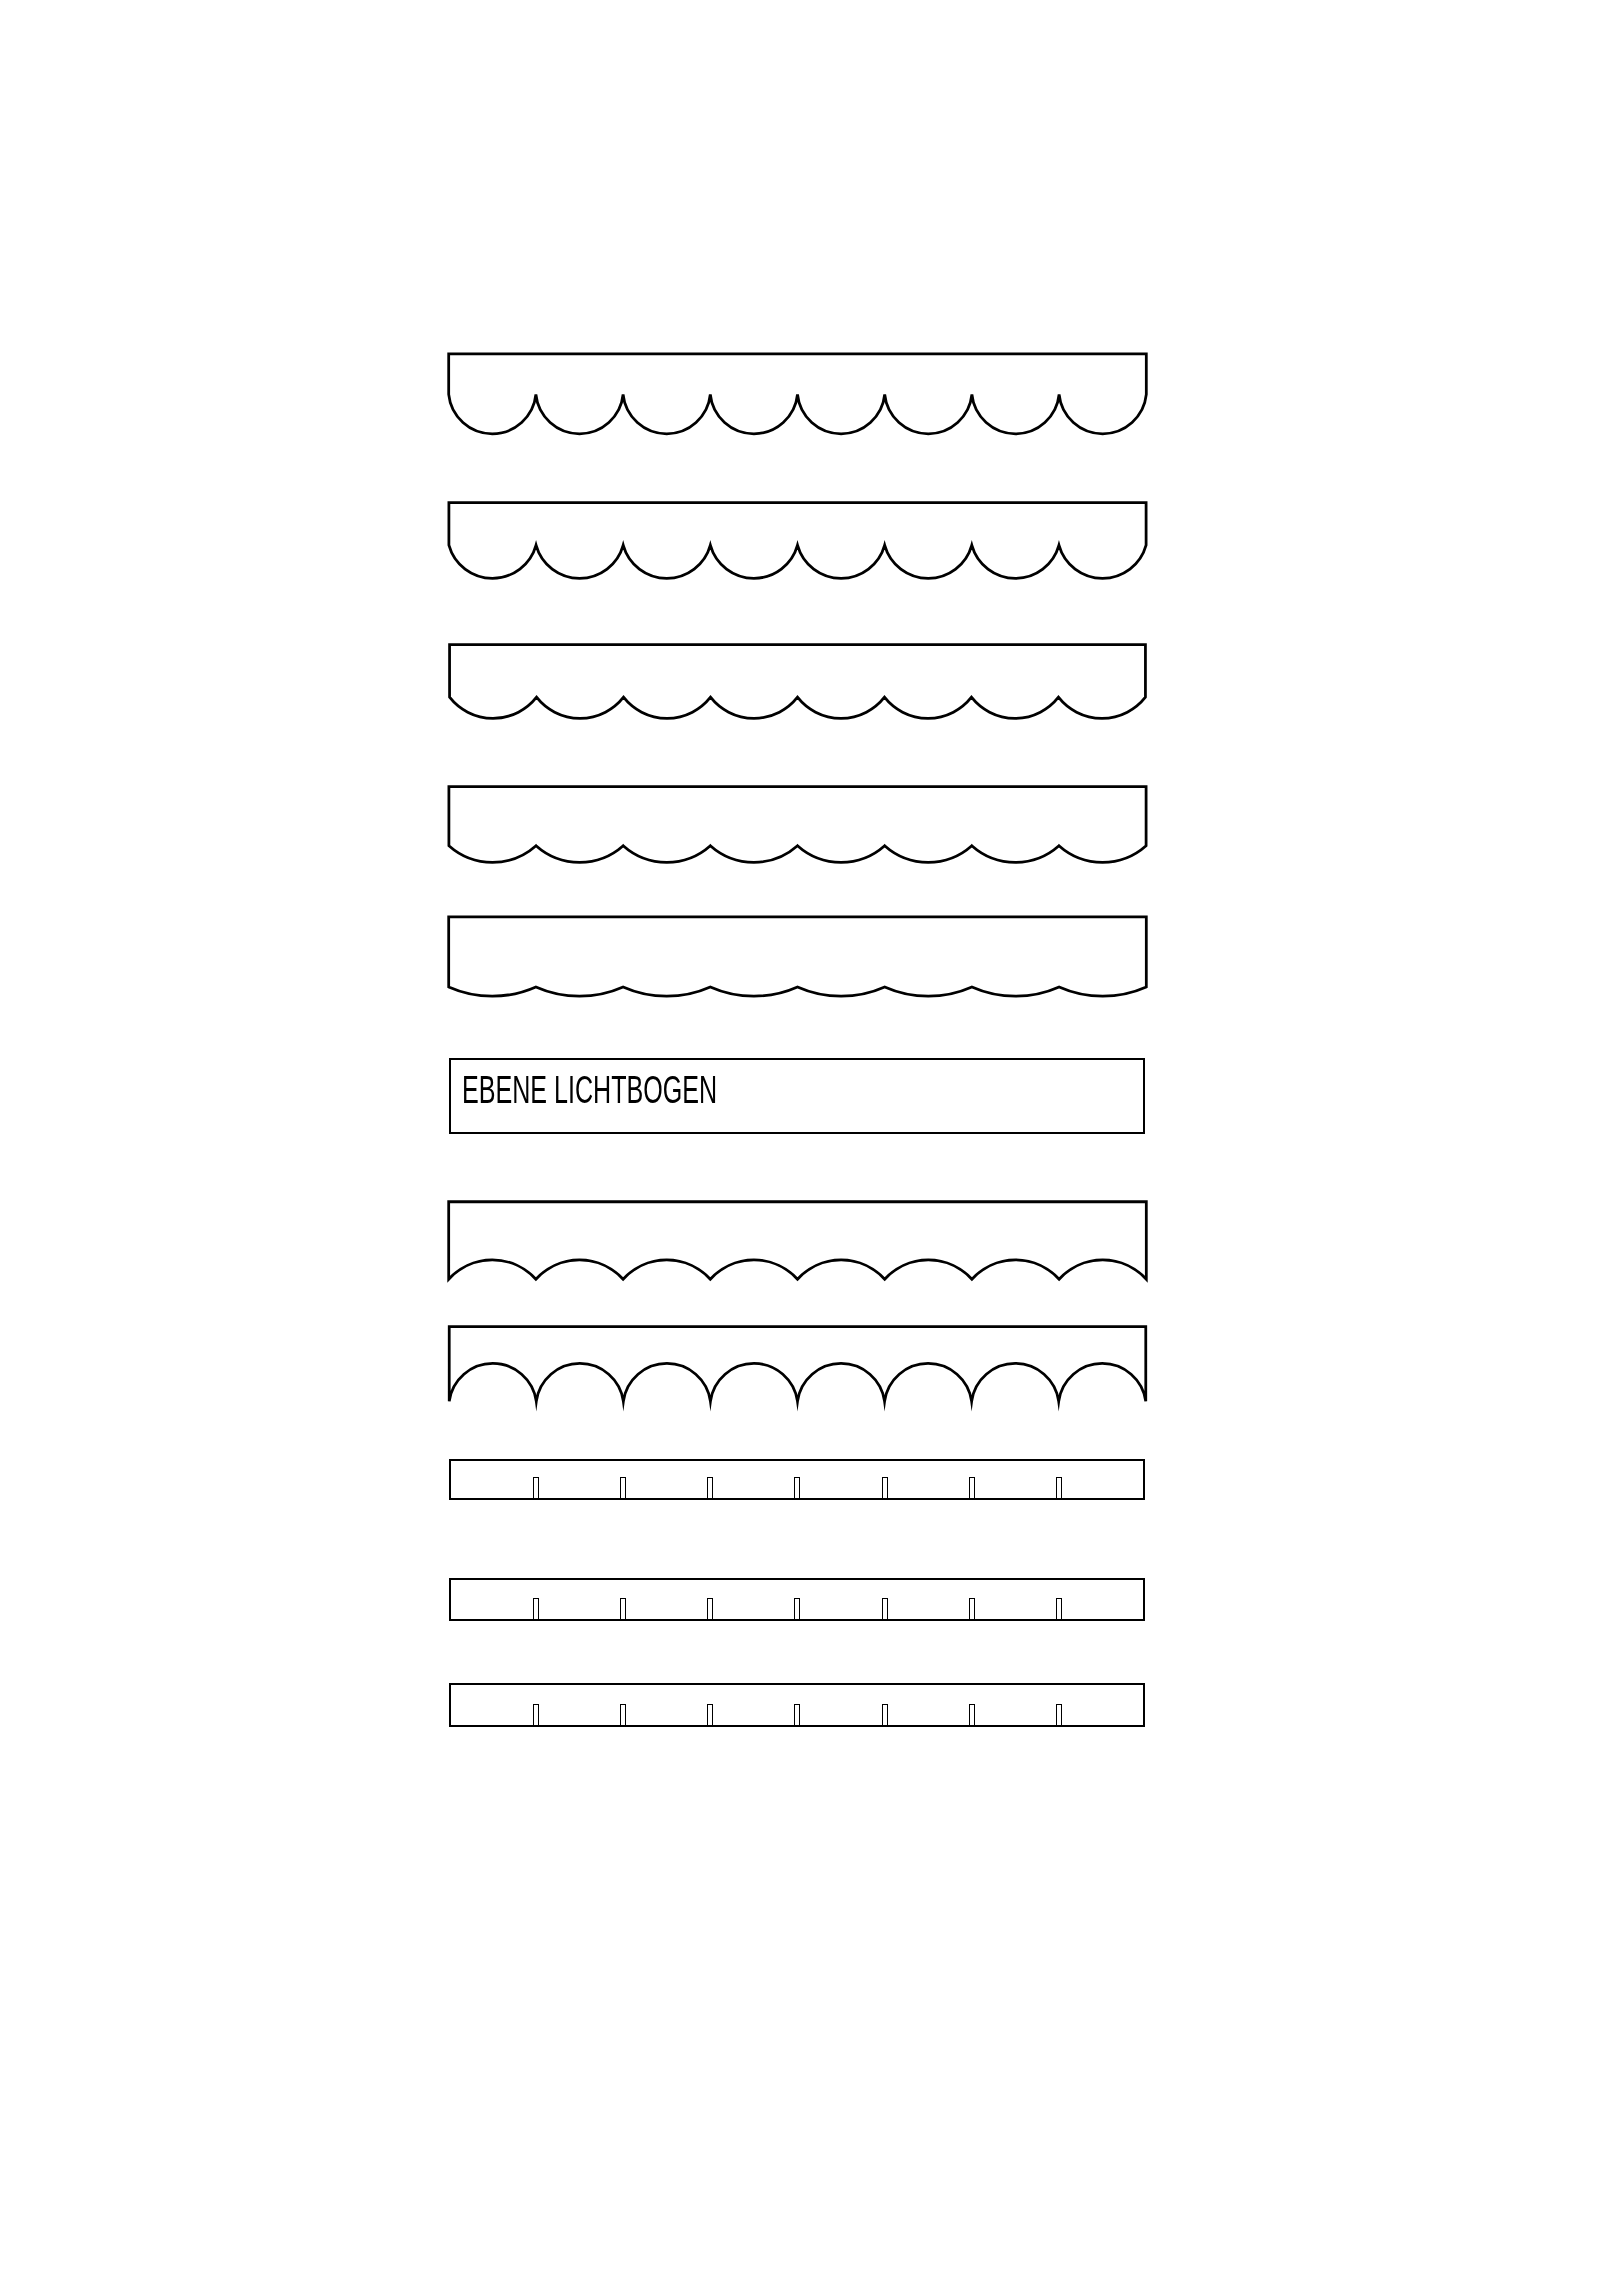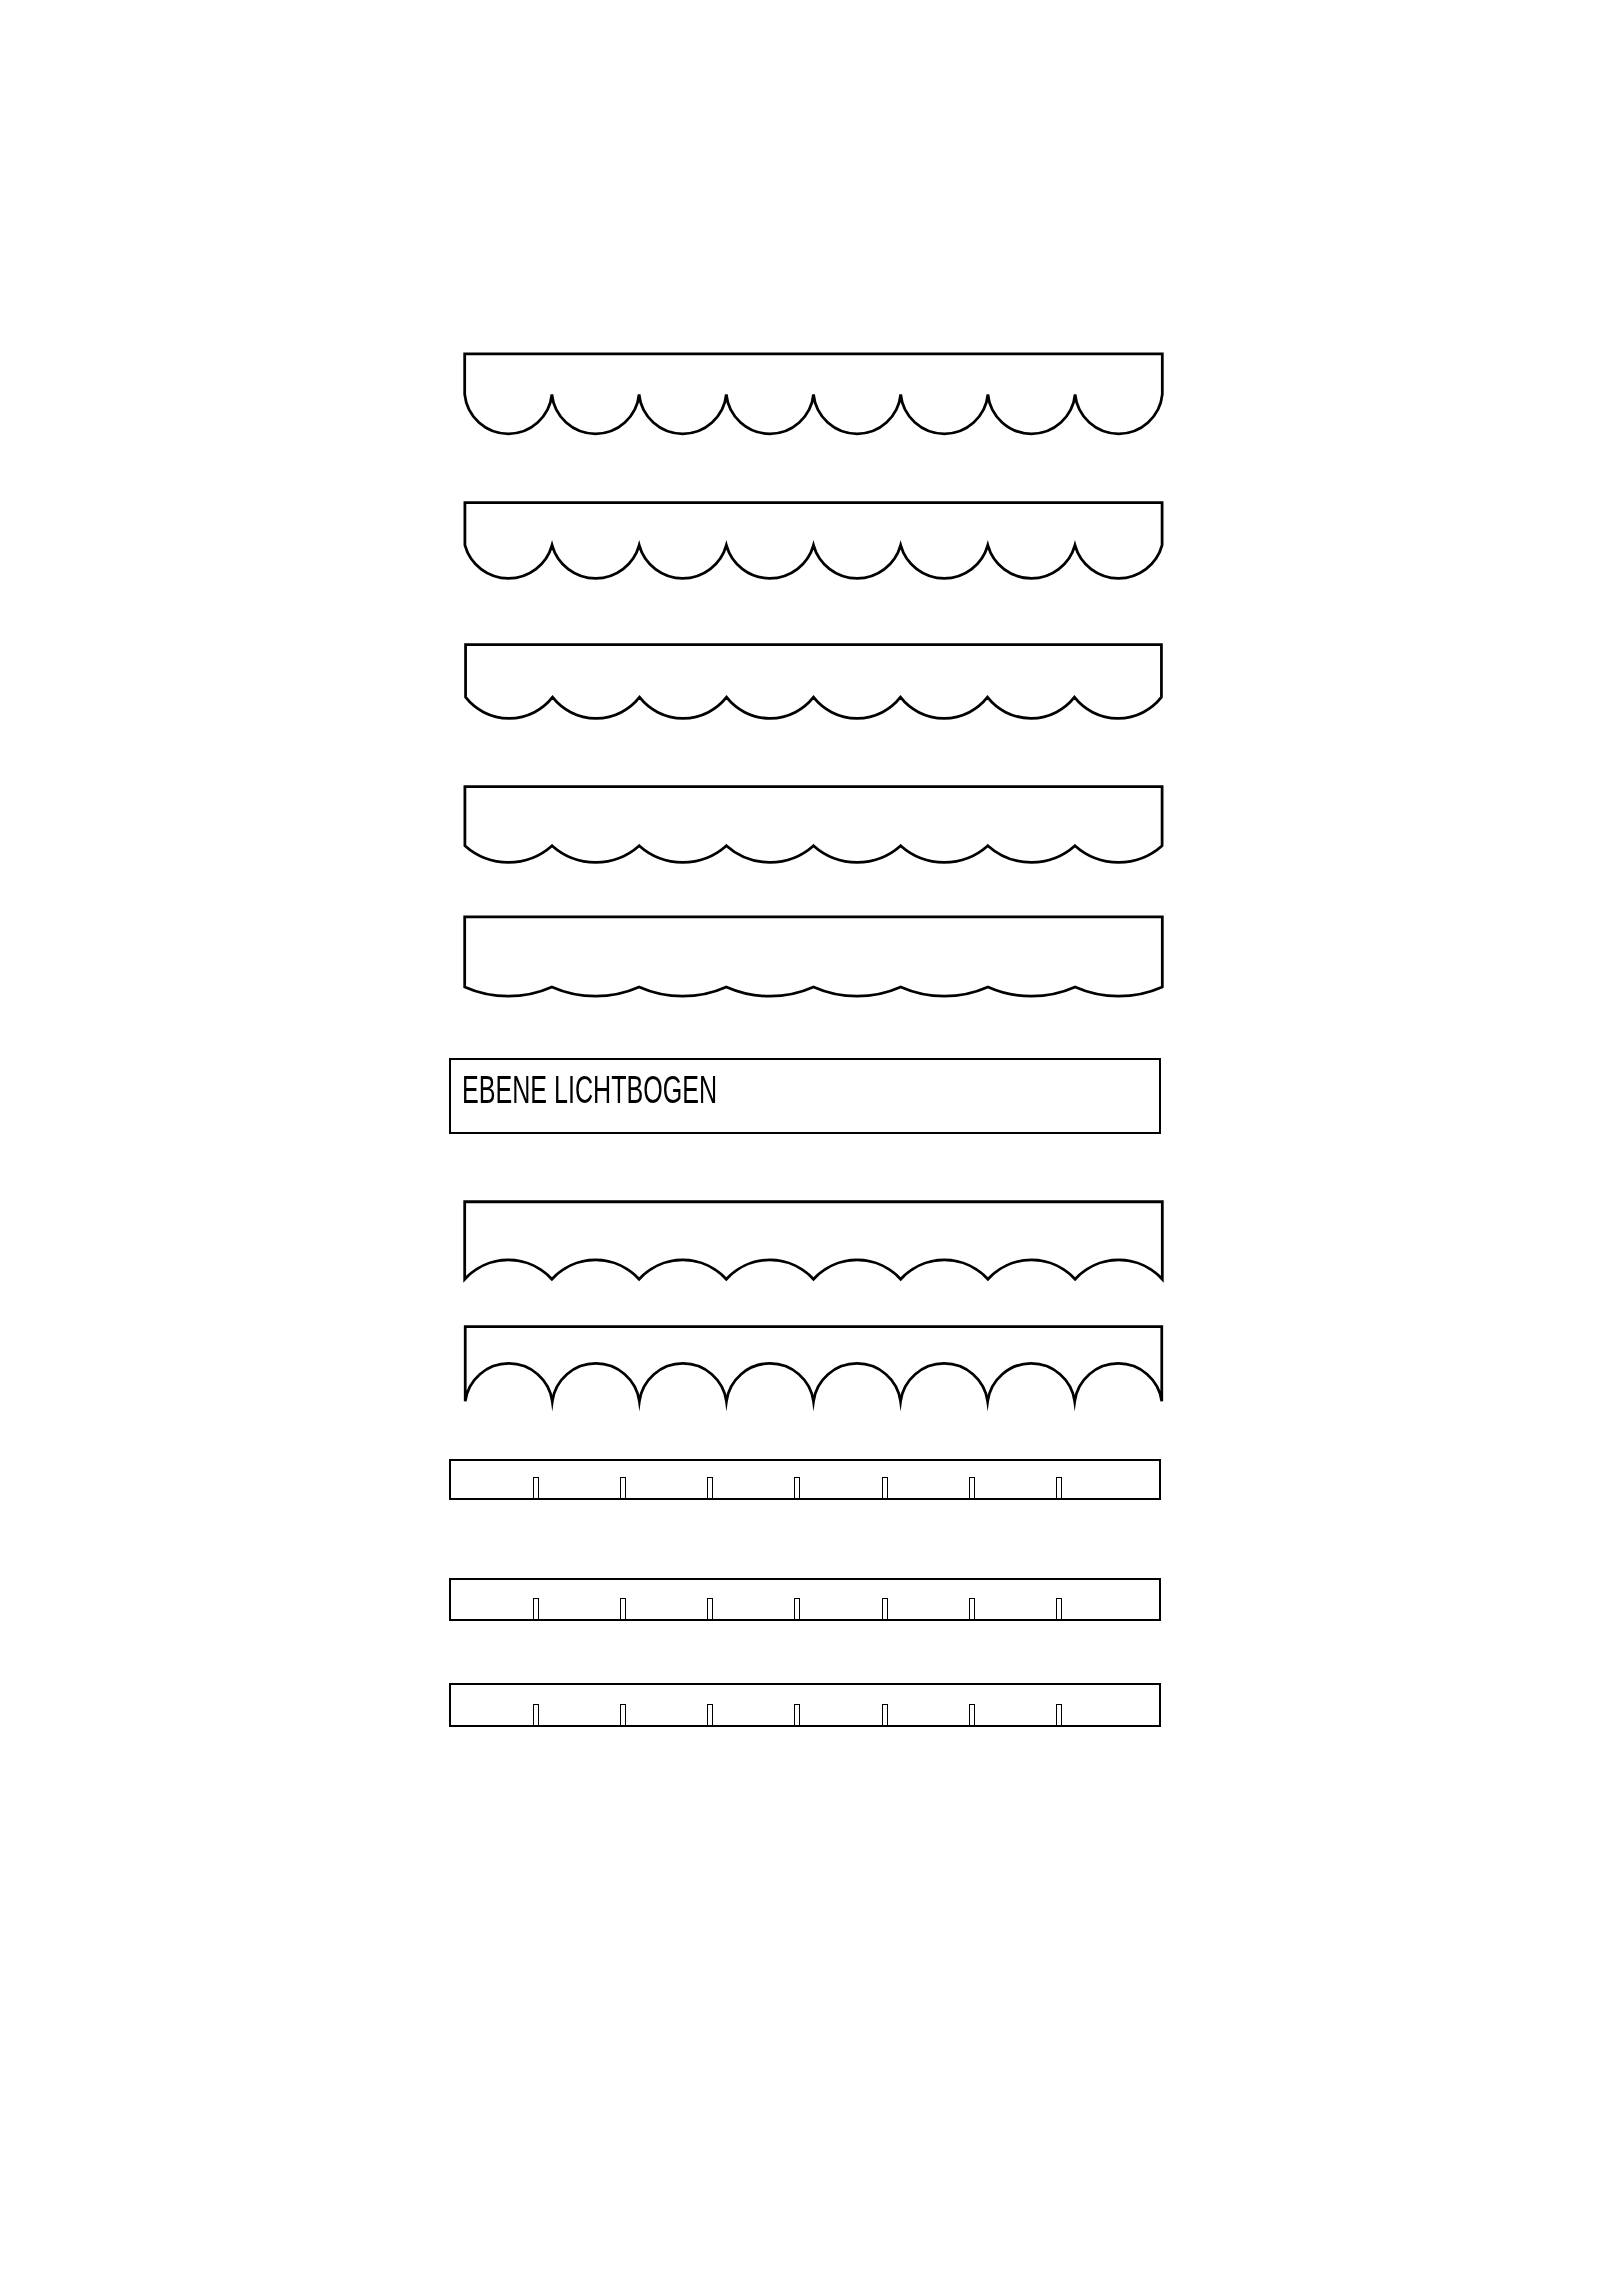--- a/index.html
+++ b/index.html
@@ -3,21 +3,21 @@
 <meta charset="utf-8">
 <style>
   html,body{margin:0;padding:0;background:#ffffff;}
   .page{
     position:relative;
     width:1619px;height:2289px;
     background:#ffffff;
     overflow:hidden;
     font-family:"Liberation Sans", sans-serif;
   }
-  .fig{position:absolute;padding-left:16px;}
+  .fig{position:absolute;}
   .fig svg{display:block;overflow:visible;}
   .fig path{fill:none;stroke:#000000;stroke-width:3;stroke-miterlimit:8;}
   .boxed{border:2.8px solid #000000;position:absolute;background:#ffffff;}
   .label{
     position:absolute;left:11px;top:10px;
     font-size:38px;color:#000000;line-height:1.1;
     white-space:nowrap;
     transform:scaleX(0.66);transform-origin:0 0;
   }
   .notch{

